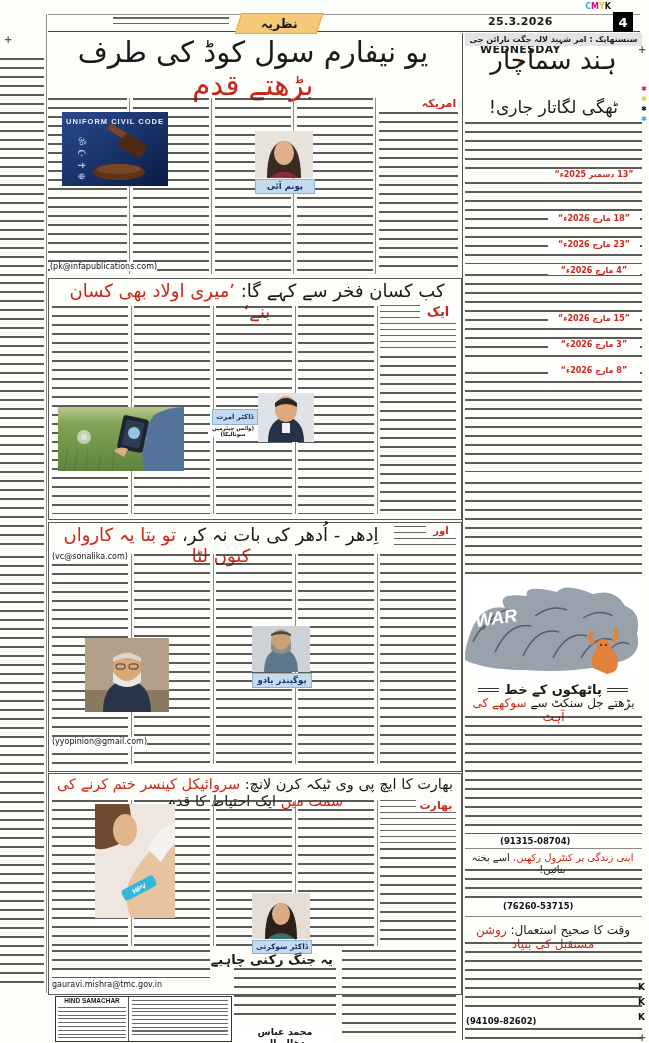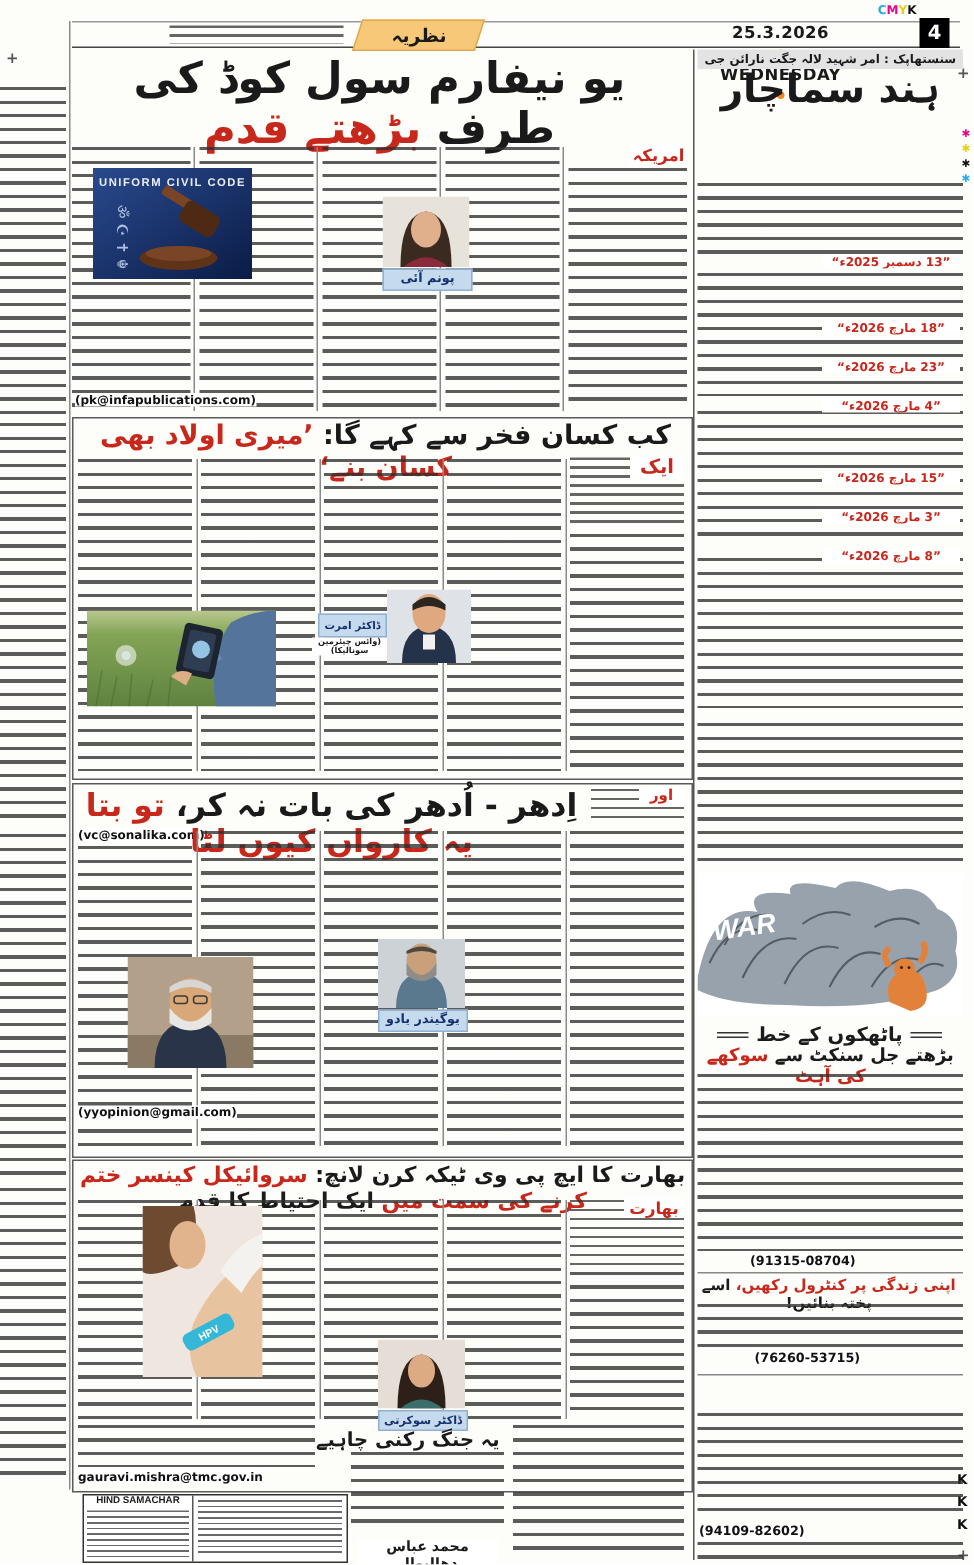--- a/index.html
+++ b/index.html
@@ -8,24 +8,24 @@
   .abs{position:absolute;}
   .u{direction:rtl;unicode-bidi:embed;font-family:"DejaVu Sans",sans-serif;}
   .red{color:#c8271b;}
   
   .ph{position:absolute;background-image:repeating-linear-gradient(180deg,#2e2e2e 0,#2e2e2e 2.1px,transparent 2.1px,transparent 9px);opacity:.78;}
   .ph-m{position:absolute;background-image:repeating-linear-gradient(180deg,#333 0,#333 1.5px,transparent 1.5px,transparent 6px);opacity:.75;}
   .ph-s{position:absolute;background-image:repeating-linear-gradient(180deg,#444 0,#444 1.1px,transparent 1.1px,transparent 3.8px);opacity:.8;}
   .vr{position:absolute;width:1px;background:#8a8a8a;}
   .hrule{position:absolute;height:1px;background:#444;}
   .boxed{position:absolute;border:1px solid #5a5a5a;}
-  .hl{font-weight:bold;text-align:center;line-height:1.15;}
+  .hl{font-weight:normal;text-align:center;line-height:1.15;}
   .cap{position:absolute;background:#c6daed;border:1px solid #8fb0d0;color:#15306e;
        font-weight:bold;text-align:center;direction:rtl;overflow:hidden;}
-  .em{position:absolute;background:#fff;font-weight:bold;font-size:8px;color:#111;
+  .em{position:absolute;background:#fff;font-weight:normal;font-size:8px;color:#111;
       font-family:"DejaVu Sans",sans-serif;white-space:nowrap;}
   .phone{position:absolute;background:#fff;font-weight:bold;font-size:8.5px;color:#111;direction:ltr;}
   .rdate{position:absolute;background:#fff;color:#c8271b;font-size:8px;font-weight:bold;
          direction:rtl;text-align:center;white-space:nowrap;overflow:hidden;}
   .leadw{position:absolute;background:#fff;color:#c8271b;font-weight:bold;direction:rtl;text-align:center;}
   .tag{position:absolute;background:#f6c878;transform:skewX(-18deg);display:flex;align-items:center;justify-content:center;border:1px solid #e0a84e;}
   .tag>span{transform:skewX(18deg);font-weight:bold;font-size:12.5px;}
   .datebar{position:absolute;display:flex;align-items:center;gap:5px;font-weight:bold;font-size:11px;letter-spacing:.3px;flex-direction:column;}
   .dot{width:5px;height:5px;border-radius:50%;background:#ef8a1f;display:inline-block;}
   .pgbox{position:absolute;background:#000;color:#fff;font-weight:bold;font-size:13px;
@@ -173,21 +173,21 @@
   <svg class="abs" style="left:258px;top:393px;" width="56" height="49">
     <rect width="56" height="49" fill="#dfe3e8"></rect>
     <path d="M10 49 Q10 26 28 24 Q46 26 46 49 Z" fill="#24324a"></path>
     <rect x="24" y="30" width="8" height="10" fill="#f0f0f0"></rect>
     <ellipse cx="28" cy="16" rx="11" ry="13" fill="#dfa87e"></ellipse>
     <path d="M17 10 Q28 0 39 10 L39 14 Q28 8 17 14 Z" fill="#2c2620"></path>
   </svg>
   <div class="em" style="left:52px;top:552px;">(vc@sonalika.com)</div>
 
   <div class="boxed" style="left:48px;top:522px;width:412px;height:248px;"></div>
-  <div class="abs u hl" style="left:50px;top:525px;width:342px;font-size:21px;">
+  <div class="abs u hl" style="left:50px;top:525px;width:342px;font-size:18px;">
     <span>اِدھر - اُدھر کی بات نہ کر،</span>
     <span class="red">تو بتا یہ کارواں کیوں لٹا</span>
   </div>
   <div class="ph-m" style="left:394px;top:526px;width:62px;height:22px;"></div>
   <div class="leadw" style="left:426px;top:525px;width:30px;font-size:10px;">اور</div>
   <div class="ph" style="left:52px;top:564px;width:76px;height:200px;"></div>
   <div class="ph" style="left:134px;top:554px;width:76px;height:210px;"></div>
   <div class="ph" style="left:216px;top:554px;width:76px;height:210px;"></div>
   <div class="ph" style="left:298px;top:554px;width:76px;height:210px;"></div>
   <div class="ph" style="left:380px;top:554px;width:76px;height:210px;"></div>
@@ -271,20 +271,21 @@
       <div style="font-size:6.5px;font-weight:bold;text-align:center;font-family:'Liberation Sans',sans-serif;">HIND SAMACHAR</div>
       <div class="ph-s" style="left:2px;top:10px;width:68px;height:31px;"></div>
     </div>
     <div class="ph-s" style="left:76px;top:3px;width:96px;height:38px;"></div>
   </div>
 
   <div class="vr" style="left:462px;top:33px;height:1007px;background:#555;"></div>
 
   <div class="abs u" style="left:465px;top:33px;width:177px;height:13px;background:#e3e3e3;font-size:8px;font-weight:bold;text-align:center;line-height:13px;">سنستھاپک : امر شہید لالہ جگت نارائن جی</div>
   <div class="abs u hl" style="left:465px;top:46px;width:177px;font-size:26px;">ہند سماچار</div>
+  <div class="abs u hl" style="left:465px;top:98px;width:177px;font-size:17px;">ٹھگی لگاتار جاری!</div>
 
   <div class="ph" style="left:465px;top:122px;width:177px;height:48px;"></div>
   <div class="ph" style="left:465px;top:182px;width:177px;height:82px;"></div>
   <div class="ph" style="left:465px;top:274px;width:177px;height:88px;"></div>
   <div class="ph" style="left:465px;top:372px;width:177px;height:100px;"></div>
   <div class="ph" style="left:465px;top:482px;width:177px;height:96px;"></div>
   <div class="rdate" style="left:548px;top:170px;width:92px;">”13 دسمبر 2025ء“</div>
   <div class="rdate" style="left:548px;top:214px;width:92px;">”18 مارچ 2026ء“</div>
   <div class="rdate" style="left:548px;top:240px;width:92px;">”23 مارچ 2026ء“</div>
   <div class="rdate" style="left:548px;top:266px;width:92px;">”4 مارچ 2026ء“</div>
@@ -331,17 +332,21 @@
   <div class="hrule" style="left:465px;top:848px;width:177px;background:#888;"></div>
 
   <div class="abs u hl" style="left:466px;top:852px;width:173px;font-size:10px;">
     <span class="red">اپنی زندگی پر کنٹرول رکھیں،</span>
     <span>اسے پختہ بنائیں!</span>
   </div>
   <div class="ph" style="left:465px;top:869px;width:177px;height:30px;"></div>
   <div class="phone" style="left:466px;top:901px;margin-left:37px;">(76260-53715)</div>
   <div class="hrule" style="left:465px;top:916px;width:177px;background:#888;"></div>
 
+  <div class="abs u hl" style="left:468px;top:924px;width:170px;font-size:12px;">
+    <span>وقت کا صحیح استعمال:</span>
+    <span class="red">روشن مستقبل کی بنیاد</span>
+  </div>
   <div class="ph" style="left:465px;top:942px;width:177px;height:72px;"></div>
   <div class="phone" style="left:466px;top:1016px;">(94109-82602)</div>
   <div class="ph" style="left:465px;top:1028px;width:177px;height:12px;"></div>
 
 </div>
 
 </body></html>

